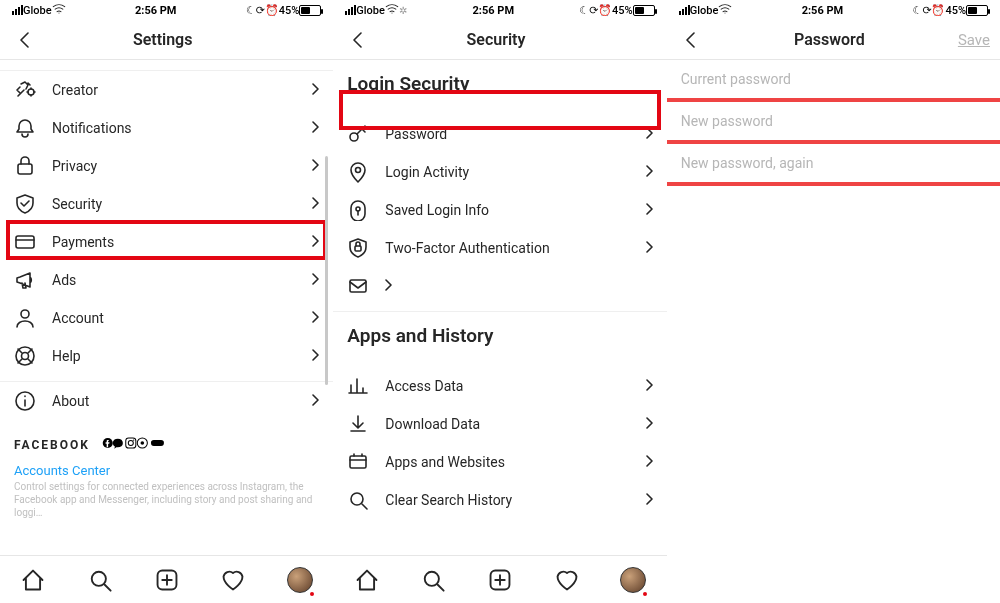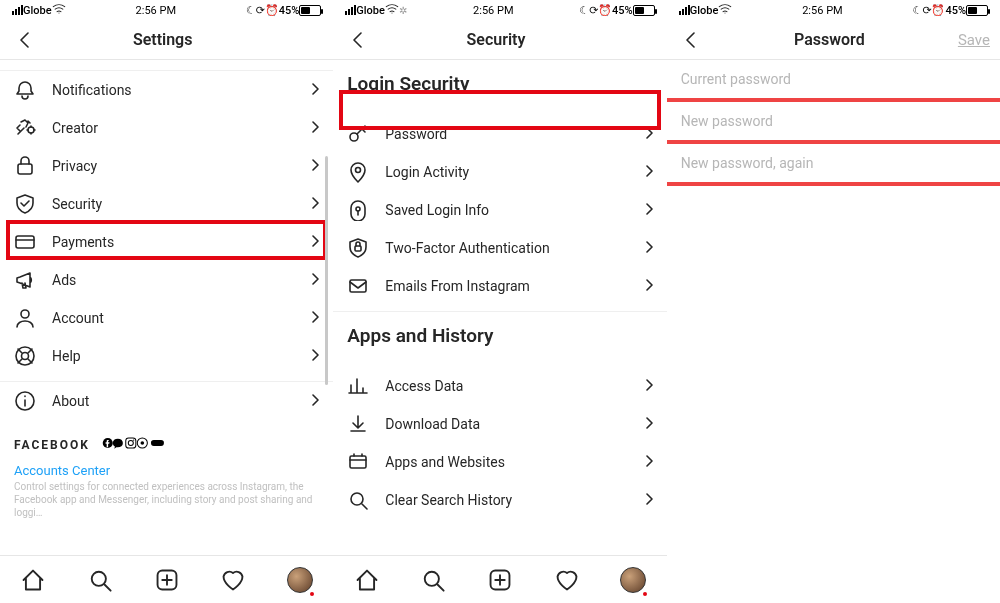--- a/index.html
+++ b/index.html
@@ -26,21 +26,21 @@
   .statusbar {
     display: flex;
     align-items: center;
     height: 20px;
     padding: 0 12px;
     font-size: 11px;
     font-weight: 500;
     color: #000;
   }
   .sb-left, .sb-right { display:flex; align-items:center; }
-  .sb-center { flex:1; text-align:center; font-weight:400; }
+  .sb-center { flex:1; text-align:center; font-weight:700; }
   .sb-bars { display:inline-flex; align-items:flex-end; gap:1px; }
   .sb-bars span { width:2px; background:#000; display:inline-block; }
   .sb-bars span:nth-child(1){height:4px;}
   .sb-bars span:nth-child(2){height:6px;}
   .sb-bars span:nth-child(3){height:8px;}
   .sb-bars span:nth-child(4){height:10px;}
   .sb-wifi { font-size:12px; }
   .sb-battery {
     width:22px;height:11px;border:1px solid #000;border-radius:2px;position:relative;display:inline-block;
   }
@@ -224,35 +224,35 @@
       </div>
     <div class="title">Settings</div>
   </div>
 
   <div class="list" style="position:relative;flex:1">
     <div class="divider" style="margin-top:10px"></div>
 
     <div class="row">
       <span class="icon">
           <svg viewBox="0 0 22 22">
+            <use href="#i-creator"></use>
+          </svg>
+        </span>
+      <span class="label">Creator</span>
+      <span class="chev"><svg viewBox="0 0 7 12">
+            <use href="#i-chev"></use>
+          </svg></span>
+    </div>
+    <div class="row">
+      <span class="icon">
+          <svg viewBox="0 0 22 22">
             <use href="#i-bell"></use>
           </svg>
         </span>
       <span class="label">Notifications</span>
-      <span class="chev"><svg viewBox="0 0 7 12">
-            <use href="#i-chev"></use>
-          </svg></span>
-    </div>
-    <div class="row">
-      <span class="icon">
-          <svg viewBox="0 0 22 22">
-            <use href="#i-creator"></use>
-          </svg>
-        </span>
-      <span class="label">Creator</span>
       <span class="chev"><svg viewBox="0 0 7 12">
             <use href="#i-chev"></use>
           </svg></span>
     </div>
     <div class="row">
       <span class="icon">
           <svg viewBox="0 0 22 22">
             <use href="#i-lock"></use>
           </svg>
         </span>
@@ -463,21 +463,20 @@
       <span class="chev"><svg viewBox="0 0 7 12">
             <use href="#i-chev"></use>
           </svg></span>
     </div>
     <div class="row">
       <span class="icon">
           <svg viewBox="0 0 22 22">
             <use href="#i-mail"></use>
           </svg>
         </span>
-      <span class="label">Emails From Instagram</span>
       <span class="chev"><svg viewBox="0 0 7 12">
             <use href="#i-chev"></use>
           </svg></span>
     </div>
     <div class="divider" style="margin-top:6px"></div>
 
     <div class="section-label">Apps and History</div>
     <div class="row">
       <span class="icon">
           <svg viewBox="0 0 22 22">

